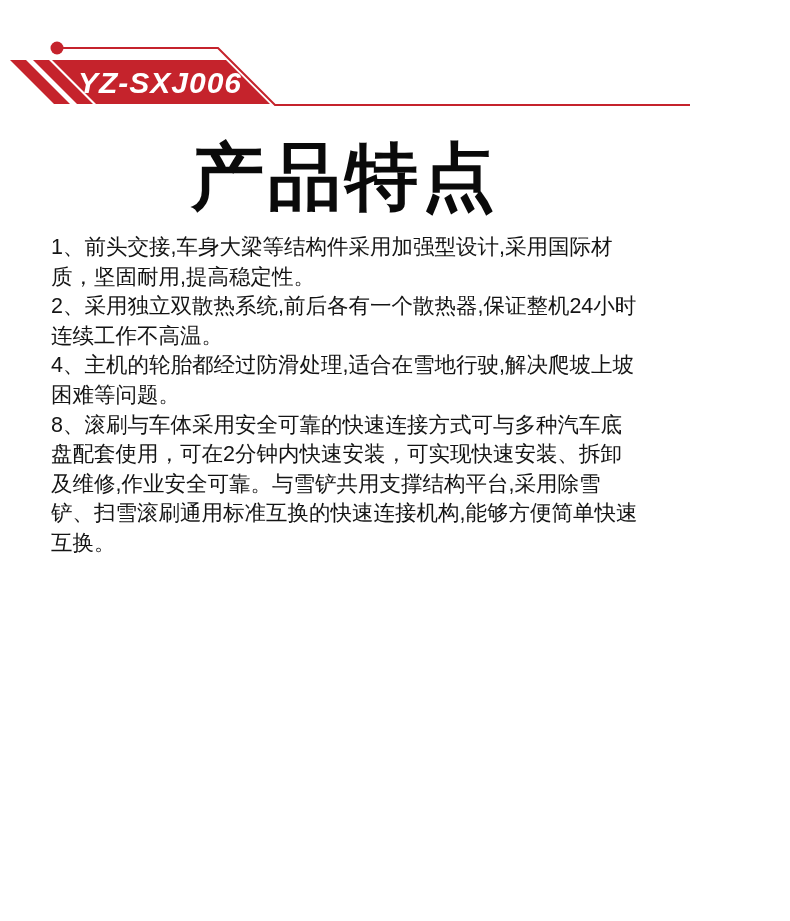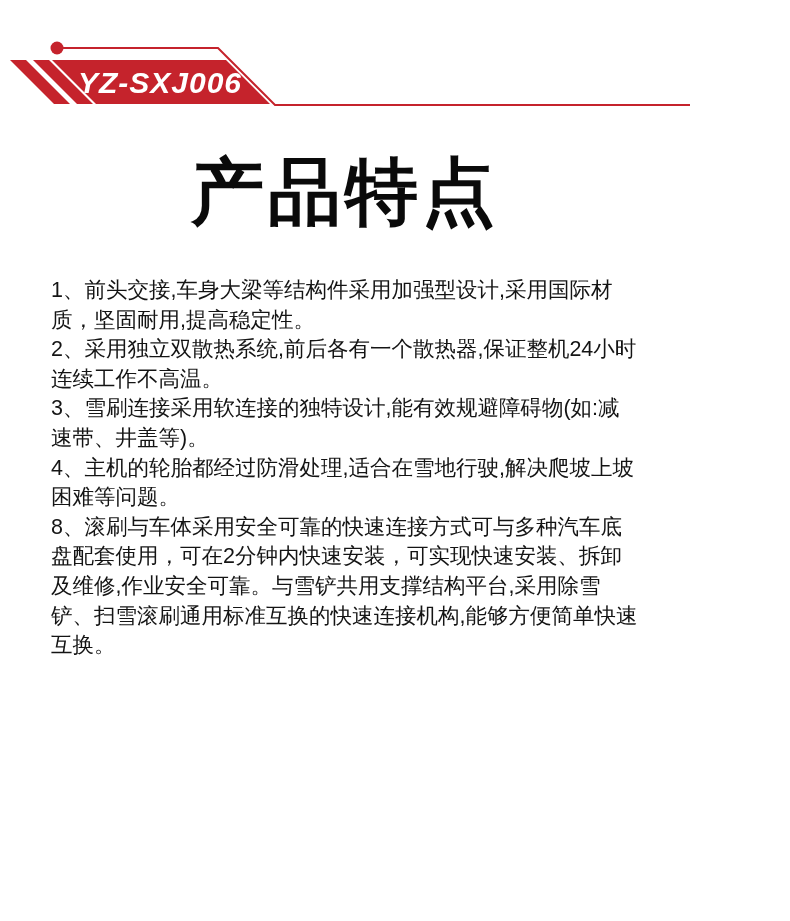--- a/index.html
+++ b/index.html
@@ -14,30 +14,30 @@
   }
   .deco-header svg { display: block; }
   .badge-text {
     font-family: "Liberation Sans", "DejaVu Sans", sans-serif;
     font-size: 30px;
     font-weight: bold;
     font-style: italic;
     letter-spacing: 1px;
   }
   .title {
-    margin-top: 20px;
+    margin-top: 5px;
     font-size: 73px;
     line-height: 84px;
     font-weight: bold;
     text-align: center;
     color: #0a0a0a;
     letter-spacing: 4px;
   }
   .features {
-    margin-top: 42px;
+    margin-top: 14px;
     padding: 0 51px;
   }
   .features p {
     font-size: 21.5px;
     line-height: 29.6px;
     color: #141414;
     text-align: left;
     word-break: break-all;
   }
 </style>
@@ -56,18 +56,17 @@
       <polygon points="52,60 226,60 270,104 96,104" fill="#C5232C"></polygon>
       <text class="badge-text" x="160" y="93" text-anchor="middle" fill="#FFFFFF">YZ-SXJ006</text>
     </svg>
   </header>
 
   <h1 class="title">产品特点</h1>
 
   <main class="features">
     <p>1、前头交接,车身大梁等结构件采用加强型设计,采用国际材质，坚固耐用,提高稳定性。</p>
     <p>2、采用独立双散热系统,前后各有一个散热器,保证整机24小时连续工作不高温。</p>
-    <p>3、雪刷连接采用软连接的独特设计,能有效规避障碍物(如:减速带、井盖等)。</p>
     <p>4、主机的轮胎都经过防滑处理,适合在雪地行驶,解决爬坡上坡困难等问题。</p>
     <p>8、滚刷与车体采用安全可靠的快速连接方式可与多种汽车底盘配套使用，可在2分钟内快速安装，可实现快速安装、拆卸及维修,作业安全可靠。与雪铲共用支撑结构平台,采用除雪铲、扫雪滚刷通用标准互换的快速连接机构,能够方便简单快速互换。</p>
   </main>
 
 </div>
 
 </body></html>

